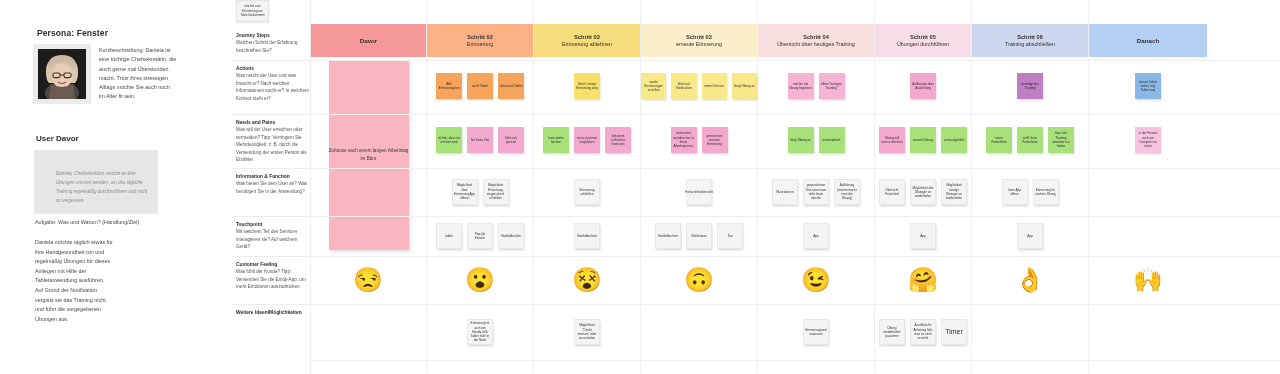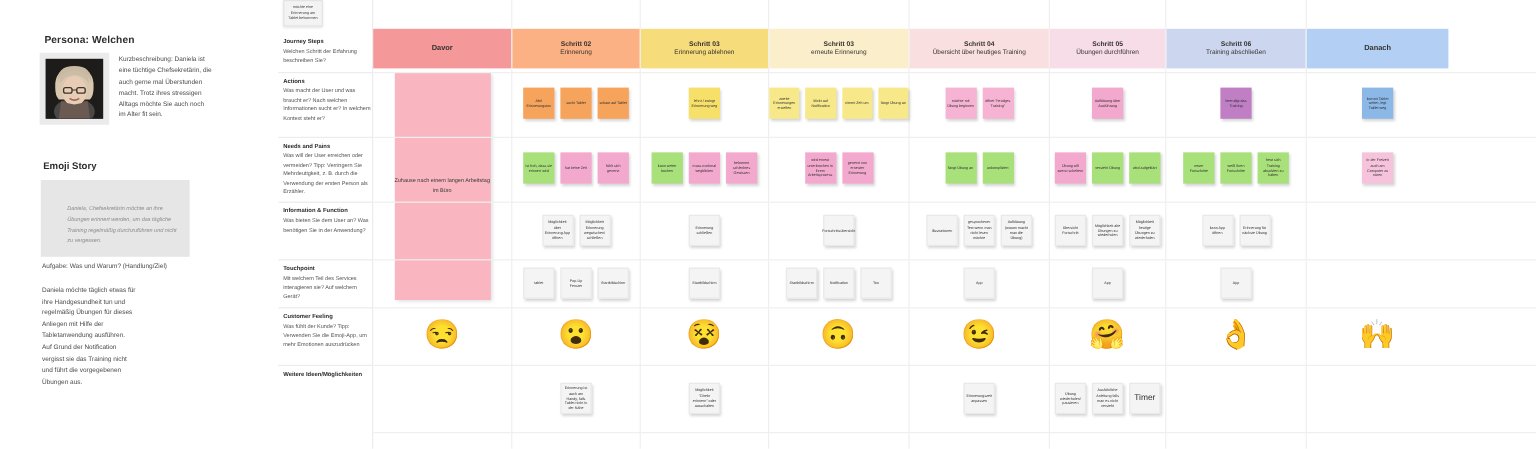--- a/index.html
+++ b/index.html
@@ -92,21 +92,21 @@
   .emoji { font-size:24px; line-height:1; }
 
   .hline { position:absolute; left:311px; width:969px; height:1px; background:#efefef; }
 </style>
 </head>
 <body>
 
 <div class="board">
 
   <div class="left-panel">
-    <div class="persona-title">Persona: Welchen</div>
+    <div class="persona-title">Persona: Fenster</div>
 
     <div class="persona-block">
       <div class="persona-photo">
         <svg width="48" height="50" viewBox="0 0 48 50">
           <rect width="48" height="50" fill="#1d1c1a"></rect>
           <ellipse cx="24" cy="44" rx="17" ry="11" fill="#4a4846"></ellipse>
           <path d="M8 24 Q7 8 24 7 Q41 8 40 24 Q40 31 37 34 L11 34 Q8 31 8 24Z" fill="#d9c7ae"></path>
           <ellipse cx="24" cy="27" rx="10" ry="12.5" fill="#e8cdb4"></ellipse>
           <path d="M12 21 Q11 9 24 8.5 Q37 9 36 21 Q33 14 24 13.5 Q15 14 12 21Z" fill="#cbbca8"></path>
           <path d="M10 20 Q9 6 24 6 Q39 6 38 20 Q36 13 30 11 Q24 9 18 11 Q12 13 10 20Z" fill="#c9b9a3"></path>
@@ -114,21 +114,21 @@
           <rect x="26" y="24" width="7" height="4.6" rx="1.6" fill="none" stroke="#3a3530" stroke-width="1.1"></rect>
           <line x1="22" y1="26" x2="26" y2="26" stroke="#3a3530" stroke-width="1"></line>
           <path d="M20 33 Q24 36 28 33" stroke="#9d6a62" stroke-width="1.4" fill="none"></path>
           <path d="M13 35 Q24 41 35 35 L37 50 L11 50 Z" fill="#6b5a52"></path>
         </svg>
       </div>
     </div>
 
     <div class="persona-desc">Kurzbeschreibung: Daniela ist eine tüchtige Chefsekretärin, die auch gerne mal Überstunden macht. Trotz ihres stressigen Alltags möchte Sie auch noch im Alter fit sein.</div>
 
-    <div class="userstory-title">Emoji Story</div>
+    <div class="userstory-title">User Davor</div>
     <div class="userstory-box">
       <div class="inner">Daniela, Chefsekretärin möchte an ihre Übungen erinnert werden, um das tägliche Training regelmäßig durchzuführen und nicht zu vergessen.</div>
     </div>
 
     <div class="task-label">Aufgabe: Was und Warum? (Handlung/Ziel)</div>
     <div class="task-body">Daniela möchte täglich etwas für ihre Handgesundheit tun und regelmäßig Übungen für dieses Anliegen mit Hilfe der Tabletanwendung ausführen. Auf Grund der Notification vergisst sie das Training nicht und führt die vorgegebenen Übungen aus.</div>
   </div>
 
   <div class="rowlabels">
     <div class="rowlabel" style="top:32px;">

